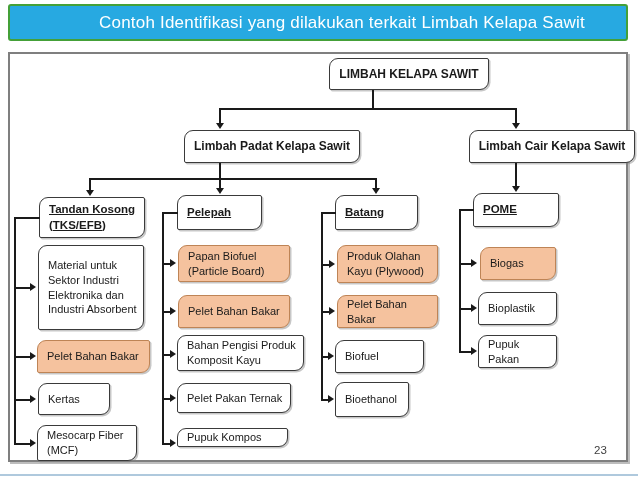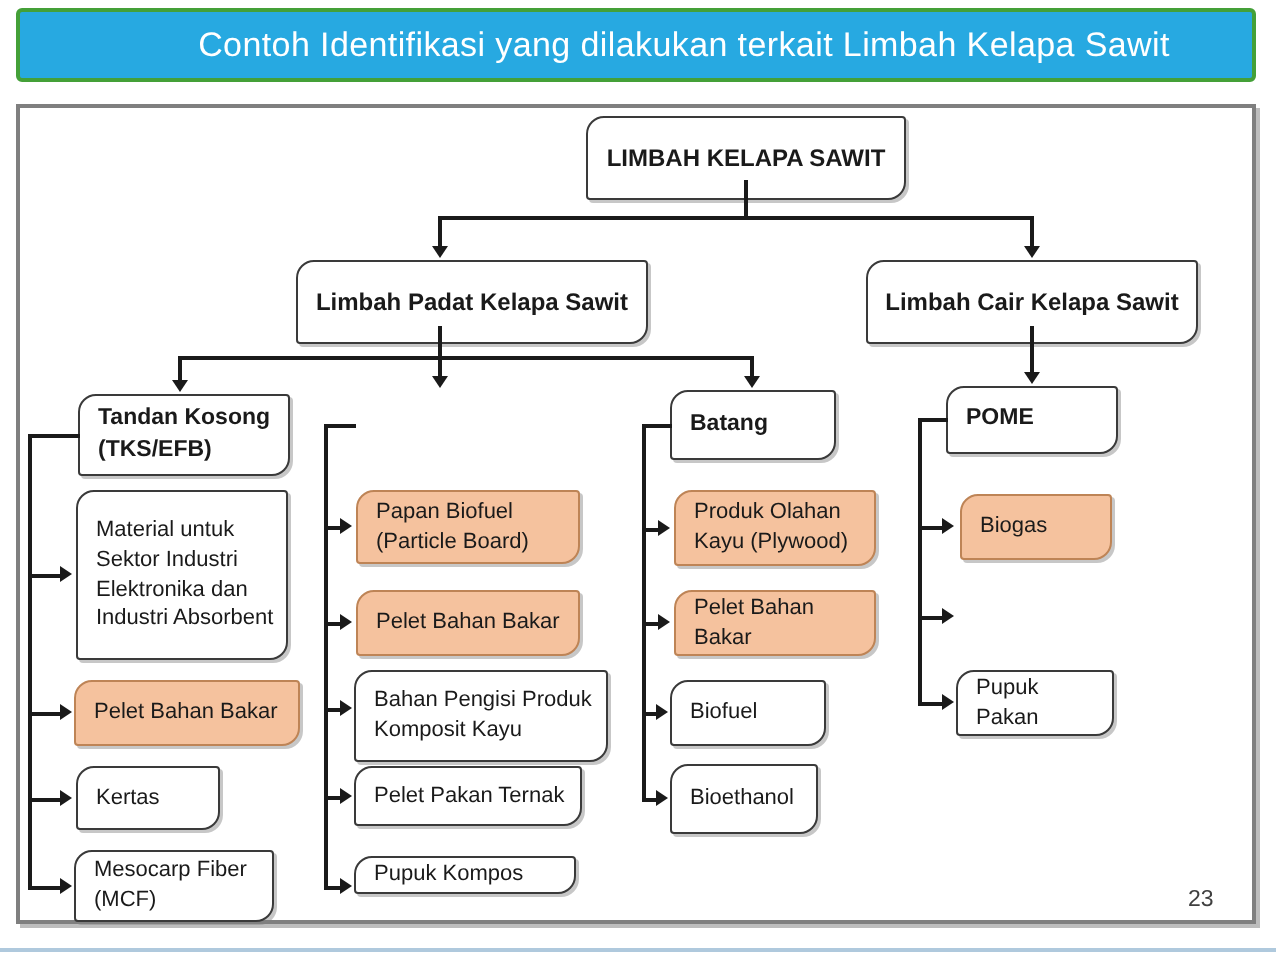--- a/index.html
+++ b/index.html
@@ -25,22 +25,22 @@
   }
   
   .box {
     position:absolute; background:#ffffff; border:1.5px solid #3a3a3a;
     border-radius:9px 2px 9px 2px; box-sizing:border-box;
     box-shadow:1.5px 1.5px 0 rgba(130,130,130,0.45);
     display:flex; align-items:center;
     font-size:11px; line-height:1.35; color:#1a1a1a;
     padding:2px 4px 2px 9px; text-align:left;
   }
-  .box.center { justify-content:center; text-align:center; font-weight:bold; font-size:12px; padding:20px 4px; }
-  .box.hdr { font-weight:bold; font-size:11.5px; }
+  .box.center { justify-content:center; text-align:center; font-weight:bold; font-size:12px; padding:10px 4px;margin-left:36px; }
+  .box.hdr { font-weight:bold; font-size:11.5px;text-decoration:underline; }
   .box.orange { background:#F5C29E; border-color:#BE8456; }
   
   .h-line { position:absolute; height:1.5px; background:#1a1a1a; }
   .v-line { position:absolute; width:1.5px; background:#1a1a1a; }
   .arrow-down { position:absolute; width:0; height:0;
     border-left:4px solid transparent; border-right:4px solid transparent;
     border-top:6px solid #1a1a1a; }
   .arrow-right { position:absolute; width:0; height:0;
     border-top:4px solid transparent; border-bottom:4px solid transparent;
     border-left:6px solid #1a1a1a; }
@@ -63,34 +63,36 @@
 
   <div class="box center" style="left:148px;top:130px;width:176px;height:33px;">Limbah Padat Kelapa Sawit</div>
   <div class="box center" style="left:433px;top:130px;width:166px;height:33px;">Limbah Cair Kelapa Sawit</div>
 
   <div class="box hdr" style="left:39px;top:197px;width:106px;height:41px;">Tandan Kosong (TKS/EFB)</div>
   <div class="box" style="left:38px;top:245px;width:106px;height:85px;">Material untuk Sektor Industri Elektronika dan Industri Absorbent</div>
   <div class="box orange" style="left:37px;top:340px;width:113px;height:33px;">Pelet Bahan Bakar</div>
   <div class="box" style="left:38px;top:383px;width:72px;height:32px;">Kertas</div>
   <div class="box" style="left:37px;top:425px;width:100px;height:36px;">Mesocarp Fiber (MCF)</div>
 
+  <div class="box hdr" style="left:177px;top:195px;width:85px;height:35px;">Pelepah</div>
   <div class="box orange" style="left:178px;top:245px;width:112px;height:37px;">Papan Biofuel (Particle Board)</div>
   <div class="box orange" style="left:178px;top:295px;width:112px;height:33px;">Pelet Bahan Bakar</div>
-  <div class="box" style="left:177px;top:335px;width:127px;height:46px;">Bahan Pengisi Produk Komposit Kayu</div>
+  <div class="box" style="left:177px;top:335px;width:127px;height:36px;">Bahan Pengisi Produk Komposit Kayu</div>
   <div class="box" style="left:177px;top:383px;width:114px;height:30px;">Pelet Pakan Ternak</div>
   <div class="box" style="left:177px;top:428px;width:111px;height:19px;">Pupuk Kompos</div>
 
   <div class="box hdr" style="left:335px;top:195px;width:83px;height:35px;">Batang</div>
   <div class="box orange" style="left:337px;top:245px;width:101px;height:38px;">Produk Olahan Kayu (Plywood)</div>
   <div class="box orange" style="left:337px;top:295px;width:101px;height:33px;">Pelet Bahan Bakar</div>
-  <div class="box" style="left:335px;top:340px;width:78px;height:33px;">Biofuel</div>
+  <div class="box" style="left:335px;top:340px;width:89px;height:33px;">Biofuel</div>
   <div class="box" style="left:335px;top:382px;width:74px;height:35px;">Bioethanol</div>
 
   <div class="box orange" style="left:480px;top:247px;width:76px;height:33px;">Biogas</div>
   <div class="box hdr" style="left:473px;top:193px;width:86px;height:34px;">POME</div>
+  <div class="box" style="left:478px;top:292px;width:79px;height:33px;">Bioplastik</div>
   <div class="box" style="left:478px;top:335px;width:79px;height:33px;">Pupuk Pakan</div>
 
   <div id="connector-layer">
       <div class="v-line" style="left: 372px; top: 90px; height: 19px;"></div>
       <div class="h-line" style="left: 219px; top: 108px; width: 298px;"></div>
       <div class="v-line" style="left: 219px; top: 108px; height: 16px;"></div>
       <div class="arrow-down" style="left: 216px; top: 123px;"></div>
       <div class="v-line" style="left: 515px; top: 108px; height: 16px;"></div>
       <div class="arrow-down" style="left: 512px; top: 123px;"></div>
       <div class="v-line" style="left: 219px; top: 163px; height: 16px;"></div>

